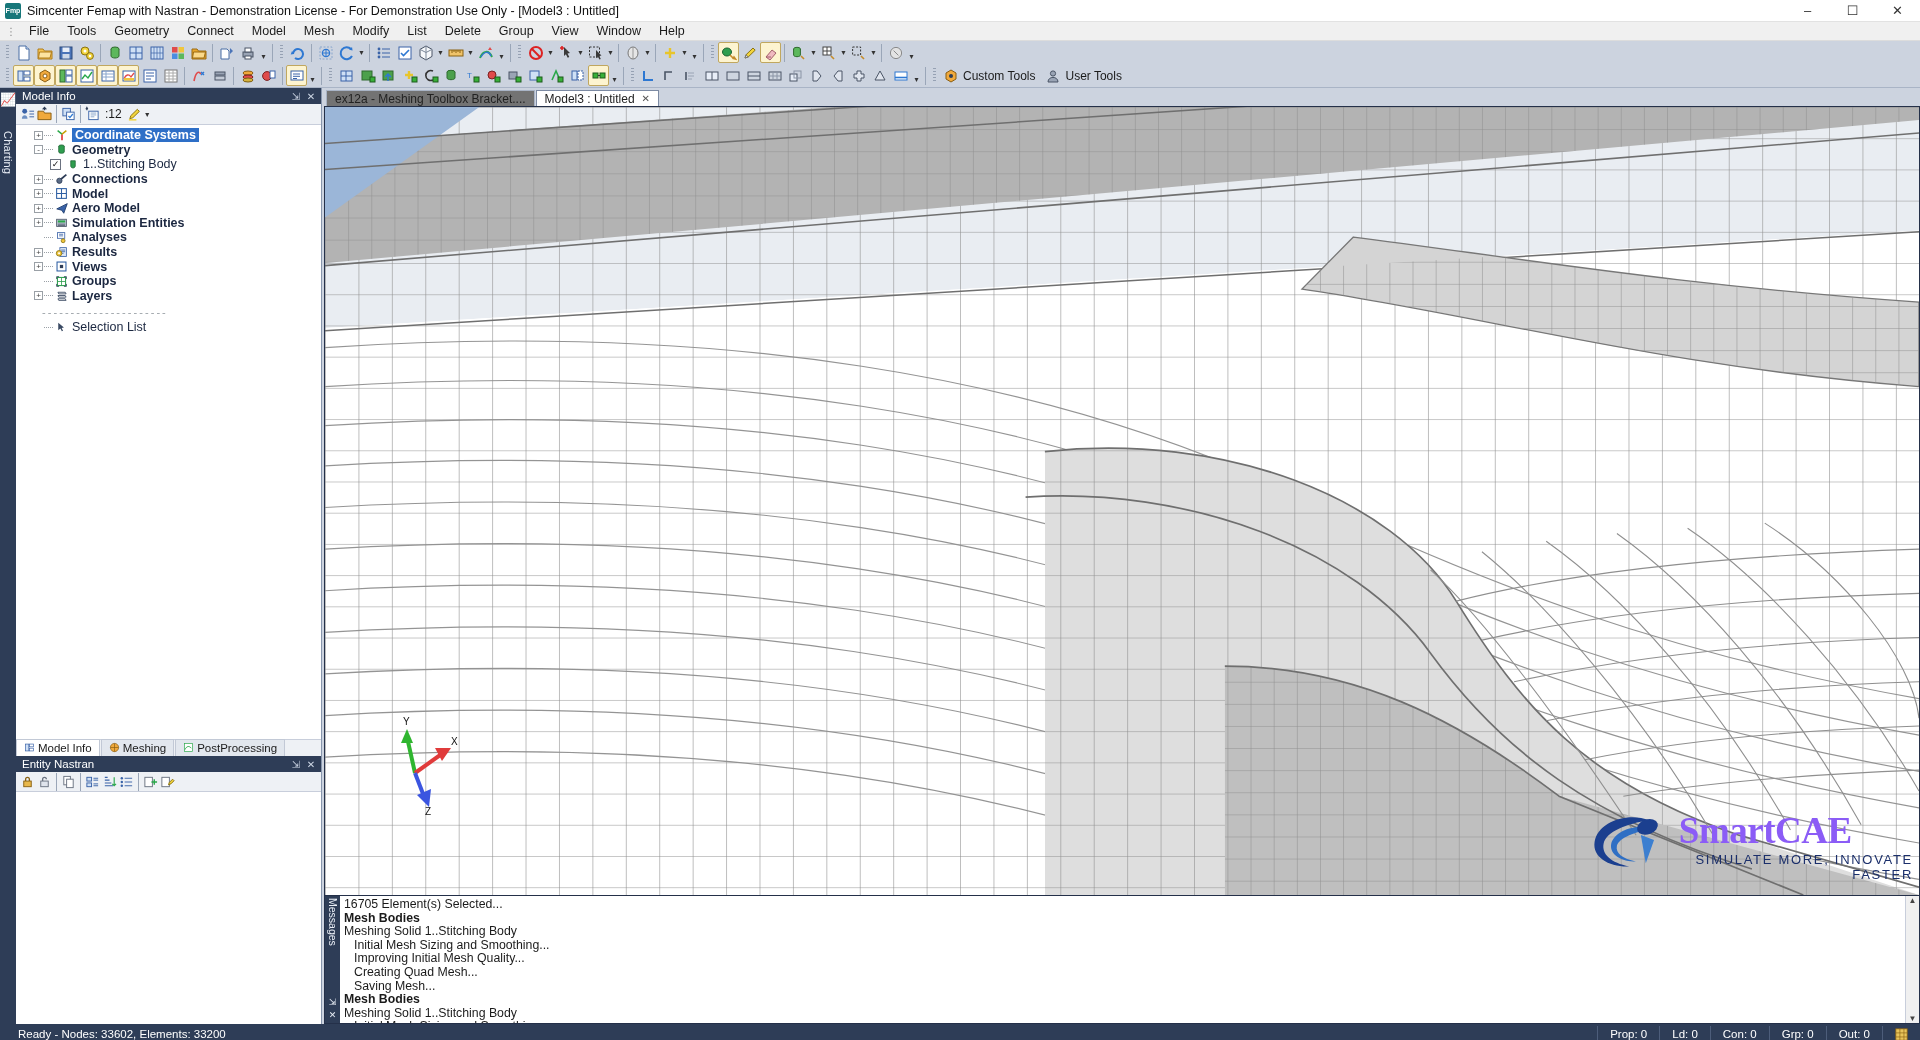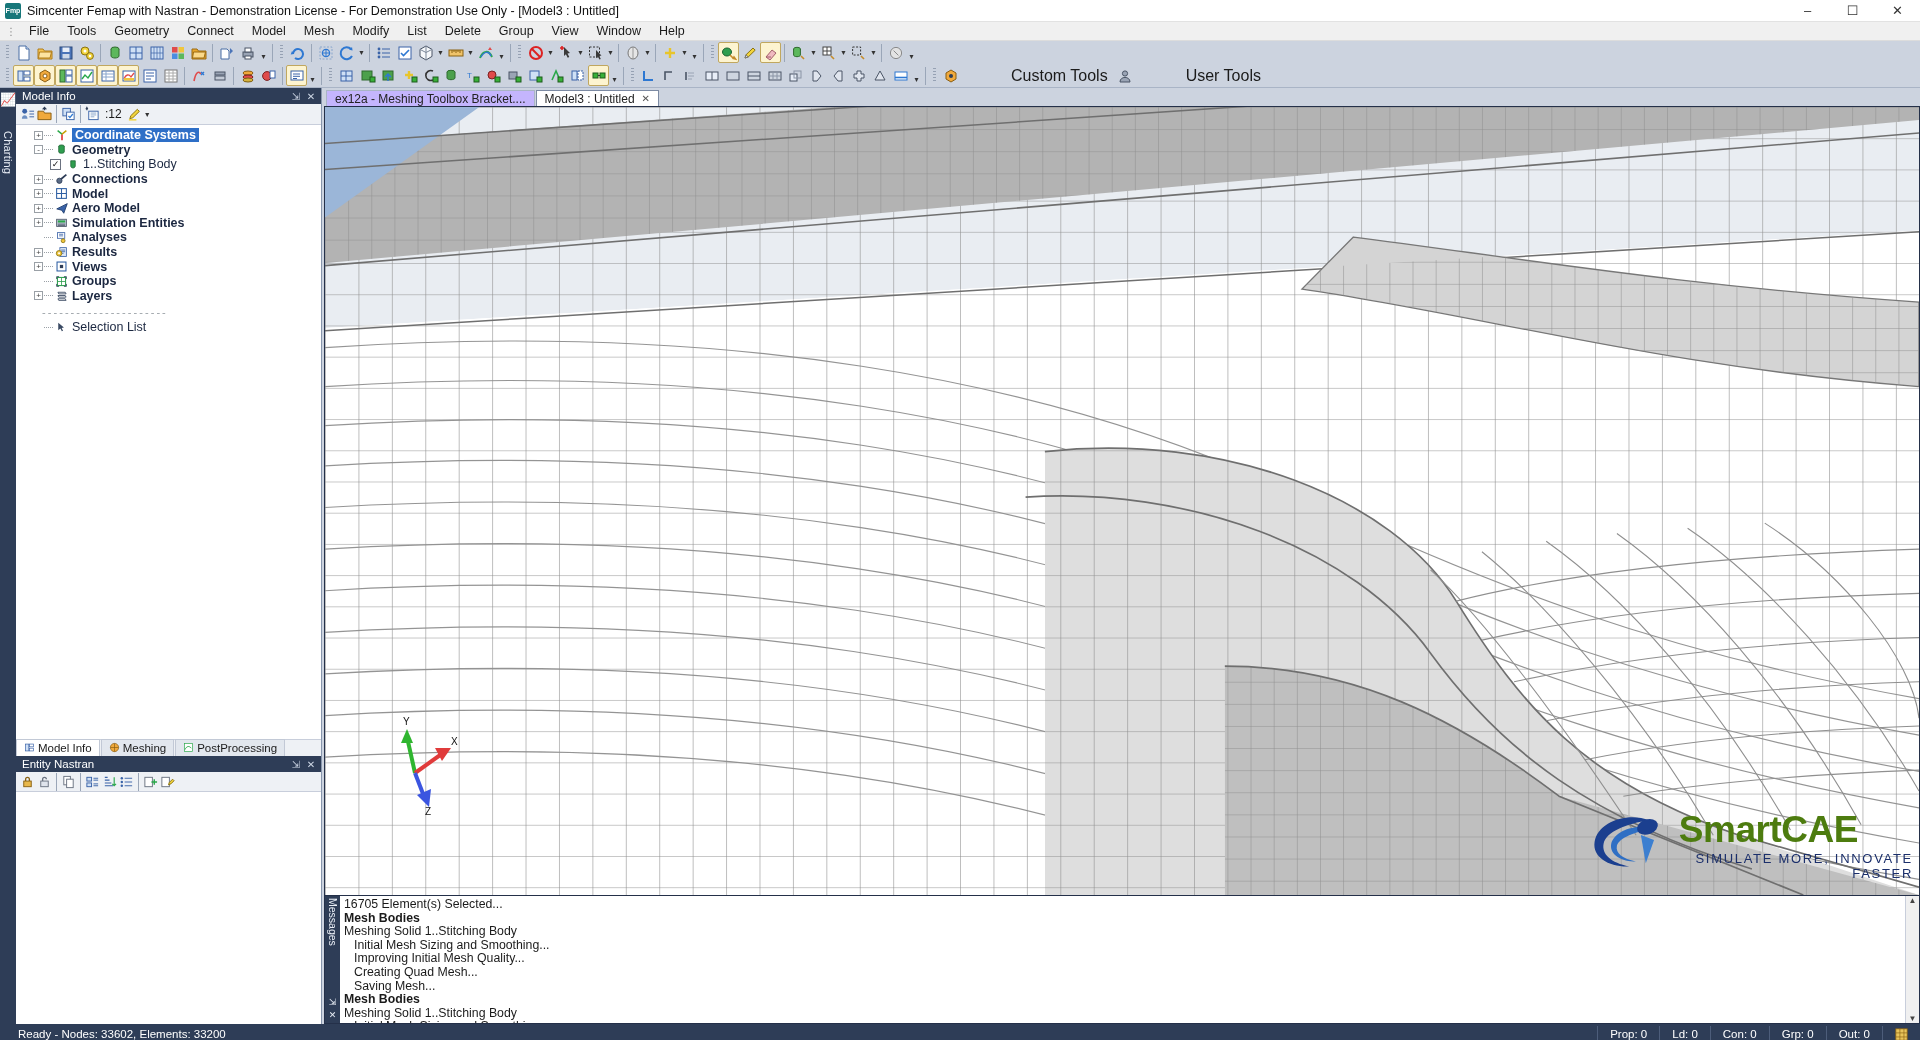--- a/index.html
+++ b/index.html
@@ -54,21 +54,21 @@
   .tbtn{
     width:21px;height:21px;display:flex;align-items:center;justify-content:center;
     position:relative;border:1px solid transparent;border-radius:2px;
   }
   .tbtn.active{ border:1px solid #c0a75f; background:#fdf4d0; }
   .tsep{ width:1px;height:18px;background:#9aa6b8;margin:0 3px; }
   .tcaret{ width:9px;height:21px;display:flex;align-items:center;justify-content:center;
            font-size:7px;color:#333; }
   .tovf{ width:11px;height:21px;display:flex;align-items:flex-end;justify-content:center;
          font-size:8px;color:#333;padding-bottom:2px;}
-  .ttext{ font-size:16px; padding:0 7px 0 2px; white-space:nowrap;margin-left:48px; }
+  .ttext{ font-size:12px; padding:0 7px 0 2px; white-space:nowrap; }
 
   
   .ic{ width:16px;height:16px;display:block;position:relative; }
 
   
   .main{ display:flex; height:calc(1040px - 22px - 19px - 47px - 16px); }
 
   
   .dockstrip{
     width:16px;background:#2e3d57;display:flex;flex-direction:column;align-items:center;
@@ -132,41 +132,41 @@
   .ebtn{
     width:17px;height:16px;display:flex;align-items:center;justify-content:center;
     border:1px solid transparent;
   }
 
   
   .rightcol{ flex:1; display:flex; flex-direction:column; background:#ccd3df; }
   .doctabs{ height:18px;display:flex;align-items:flex-end;background:#ccd3df;padding-left:4px; }
   .dtab{
     height:16px;display:flex;align-items:center;padding:0 8px;font-size:12px;
-    background:#c4b5fd;border:1px solid #a9b4c6;border-bottom:none;margin-right:1px;
+    background:#737373;border:1px solid #a9b4c6;border-bottom:none;margin-right:1px;
     color:#222;
   }
   .dtab.sel{ background:#fff;border-color:#7c8aa3; }
   .dtab .x{ margin-left:7px;font-size:10px;color:#555; }
 
   .gfxwrap{ flex:1; position:relative; padding:0 0 0 2px; }
   .gfx{
     position:absolute;left:2px;top:0;right:0;bottom:0;
     background:#fff;border:1px solid #243049;overflow:hidden;
   }
   .mesh-svg{ position:absolute;inset:0;width:100%;height:100%; }
 
   .triad{ position:absolute; left:60px; bottom:80px; width:80px;height:100px; }
 
   .logo{
     position:absolute; right:6px; bottom:6px; width:325px; height:88px;
     display:flex;align-items:center;
   }
-  .logo-text{ font-size:37px;font-weight:bold;color:#4d7c0f;letter-spacing:-0.5px;
-              font-family:Liberation Sans, sans-serif; }
+  .logo-text{ font-size:37px;font-weight:bold;color:#8b5cf6;letter-spacing:-0.5px;
+              font-family:Liberation Serif, serif; }
   .logo-sub{ font-size:13px;color:#1b2f6b;letter-spacing:1.7px;text-align:right; }
 
   
   .msgpanel{ height:128px; display:flex; background:#fff; border:1px solid #243049;
              border-top:none; margin-left:2px; position:relative; }
   .msgside{
     width:15px;background:#2e3d57;color:#e8edf5;display:flex;flex-direction:column;
     align-items:center;justify-content:space-between;padding:2px 0 3px 0;
   }
   .msgside .vtxt{ writing-mode:vertical-rl; font-size:10.5px; }

